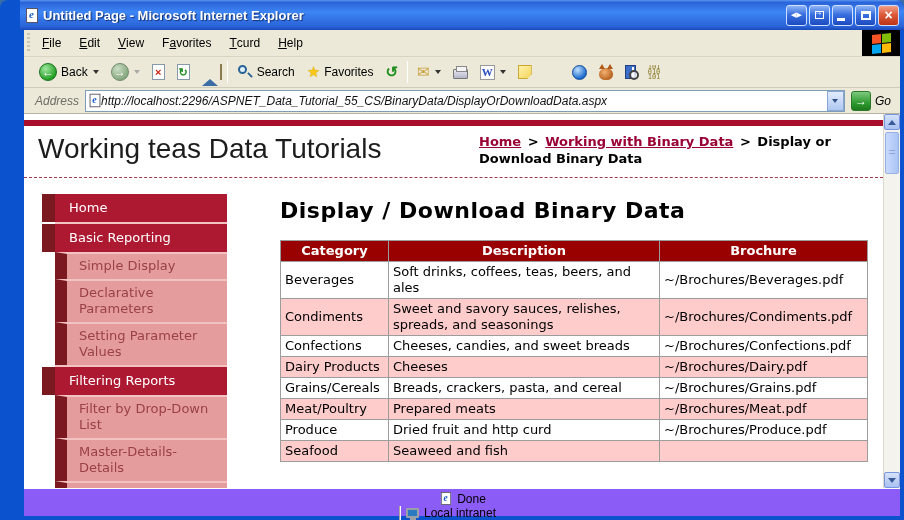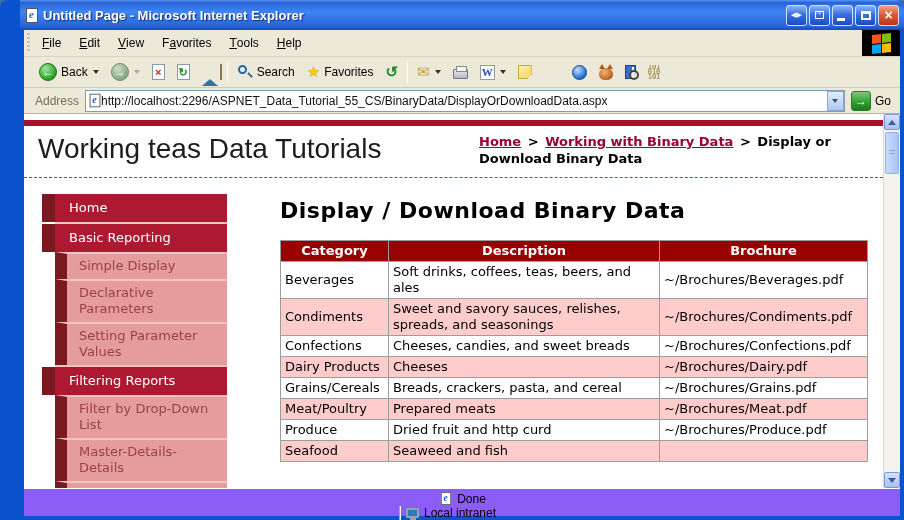--- a/index.html
+++ b/index.html
@@ -85,21 +85,21 @@
   .fox-ic::before { left:0; } .fox-ic::after { right:0; }
   .research-ic { width:11px; height:14px; background:#3a6cc8; border:1px solid #23417e; position:relative; }
   .research-ic::before { content:""; position:absolute; right:1px; top:1px; bottom:1px; width:2px; background:#fff; }
   .research-ic::after { content:""; position:absolute; right:-4px; bottom:-2px; width:6px; height:6px;
     border:2px solid #444; border-radius:50%; background:#ffffffcc; }
   .binary-ic { width:15px; height:15px; font:7px "DejaVu Sans Mono",monospace; color:#8a7a2a;
     line-height:5px; overflow:hidden; letter-spacing:0; }
 
   
   .addressbar { height:26px; background:#ece9d8; display:flex; align-items:center; margin:0 4px;
-    border-bottom:1px solid #b5b2a2; padding-right:3px; }
+    border-bottom:1px solid #b5b2a2; padding-right:3px;font-style:italic; }
   .addr-label { font-size:12px; color:#6e6e66; margin:0 6px 0 2px; }
   .addr-field { flex:1; height:22px; background:#fff; border:1px solid #7f9db9; display:flex;
     align-items:center; padding-left:3px; overflow:hidden; }
   .addr-url { flex:1; font-size:12px; color:#111; white-space:nowrap; overflow:hidden; }
   .addr-drop { width:17px; height:20px; background:linear-gradient(180deg,#e3ecfd,#afc7f0);
     border:1px solid #8aa6d4; display:flex; align-items:center; justify-content:center; }
   .addr-drop .dn { width:0; height:0; border-left:3px solid transparent; border-right:3px solid transparent;
     border-top:4px solid #33508a; }
   .go-wrap { display:flex; align-items:center; gap:4px; padding:0 6px; font-size:12px; }
   .go-btn { width:20px; height:20px; border-radius:3px; border:1px solid #2a7a2a; color:#fff; font-weight:bold;
@@ -211,21 +211,21 @@
 
         <span class="menu-label">
           <span>F</span>
           <u>a</u>
           <span>vorites</span>
         </span>
 
         <span class="menu-label">
           <span></span>
           <u>T</u>
-          <span>ools</span>
+          <span>curd</span>
         </span>
 
         <span class="menu-label">
           <span></span>
           <u>H</u>
           <span>elp</span>
         </span>
       </div>
     <div class="throbber">
       <span class="flag">

